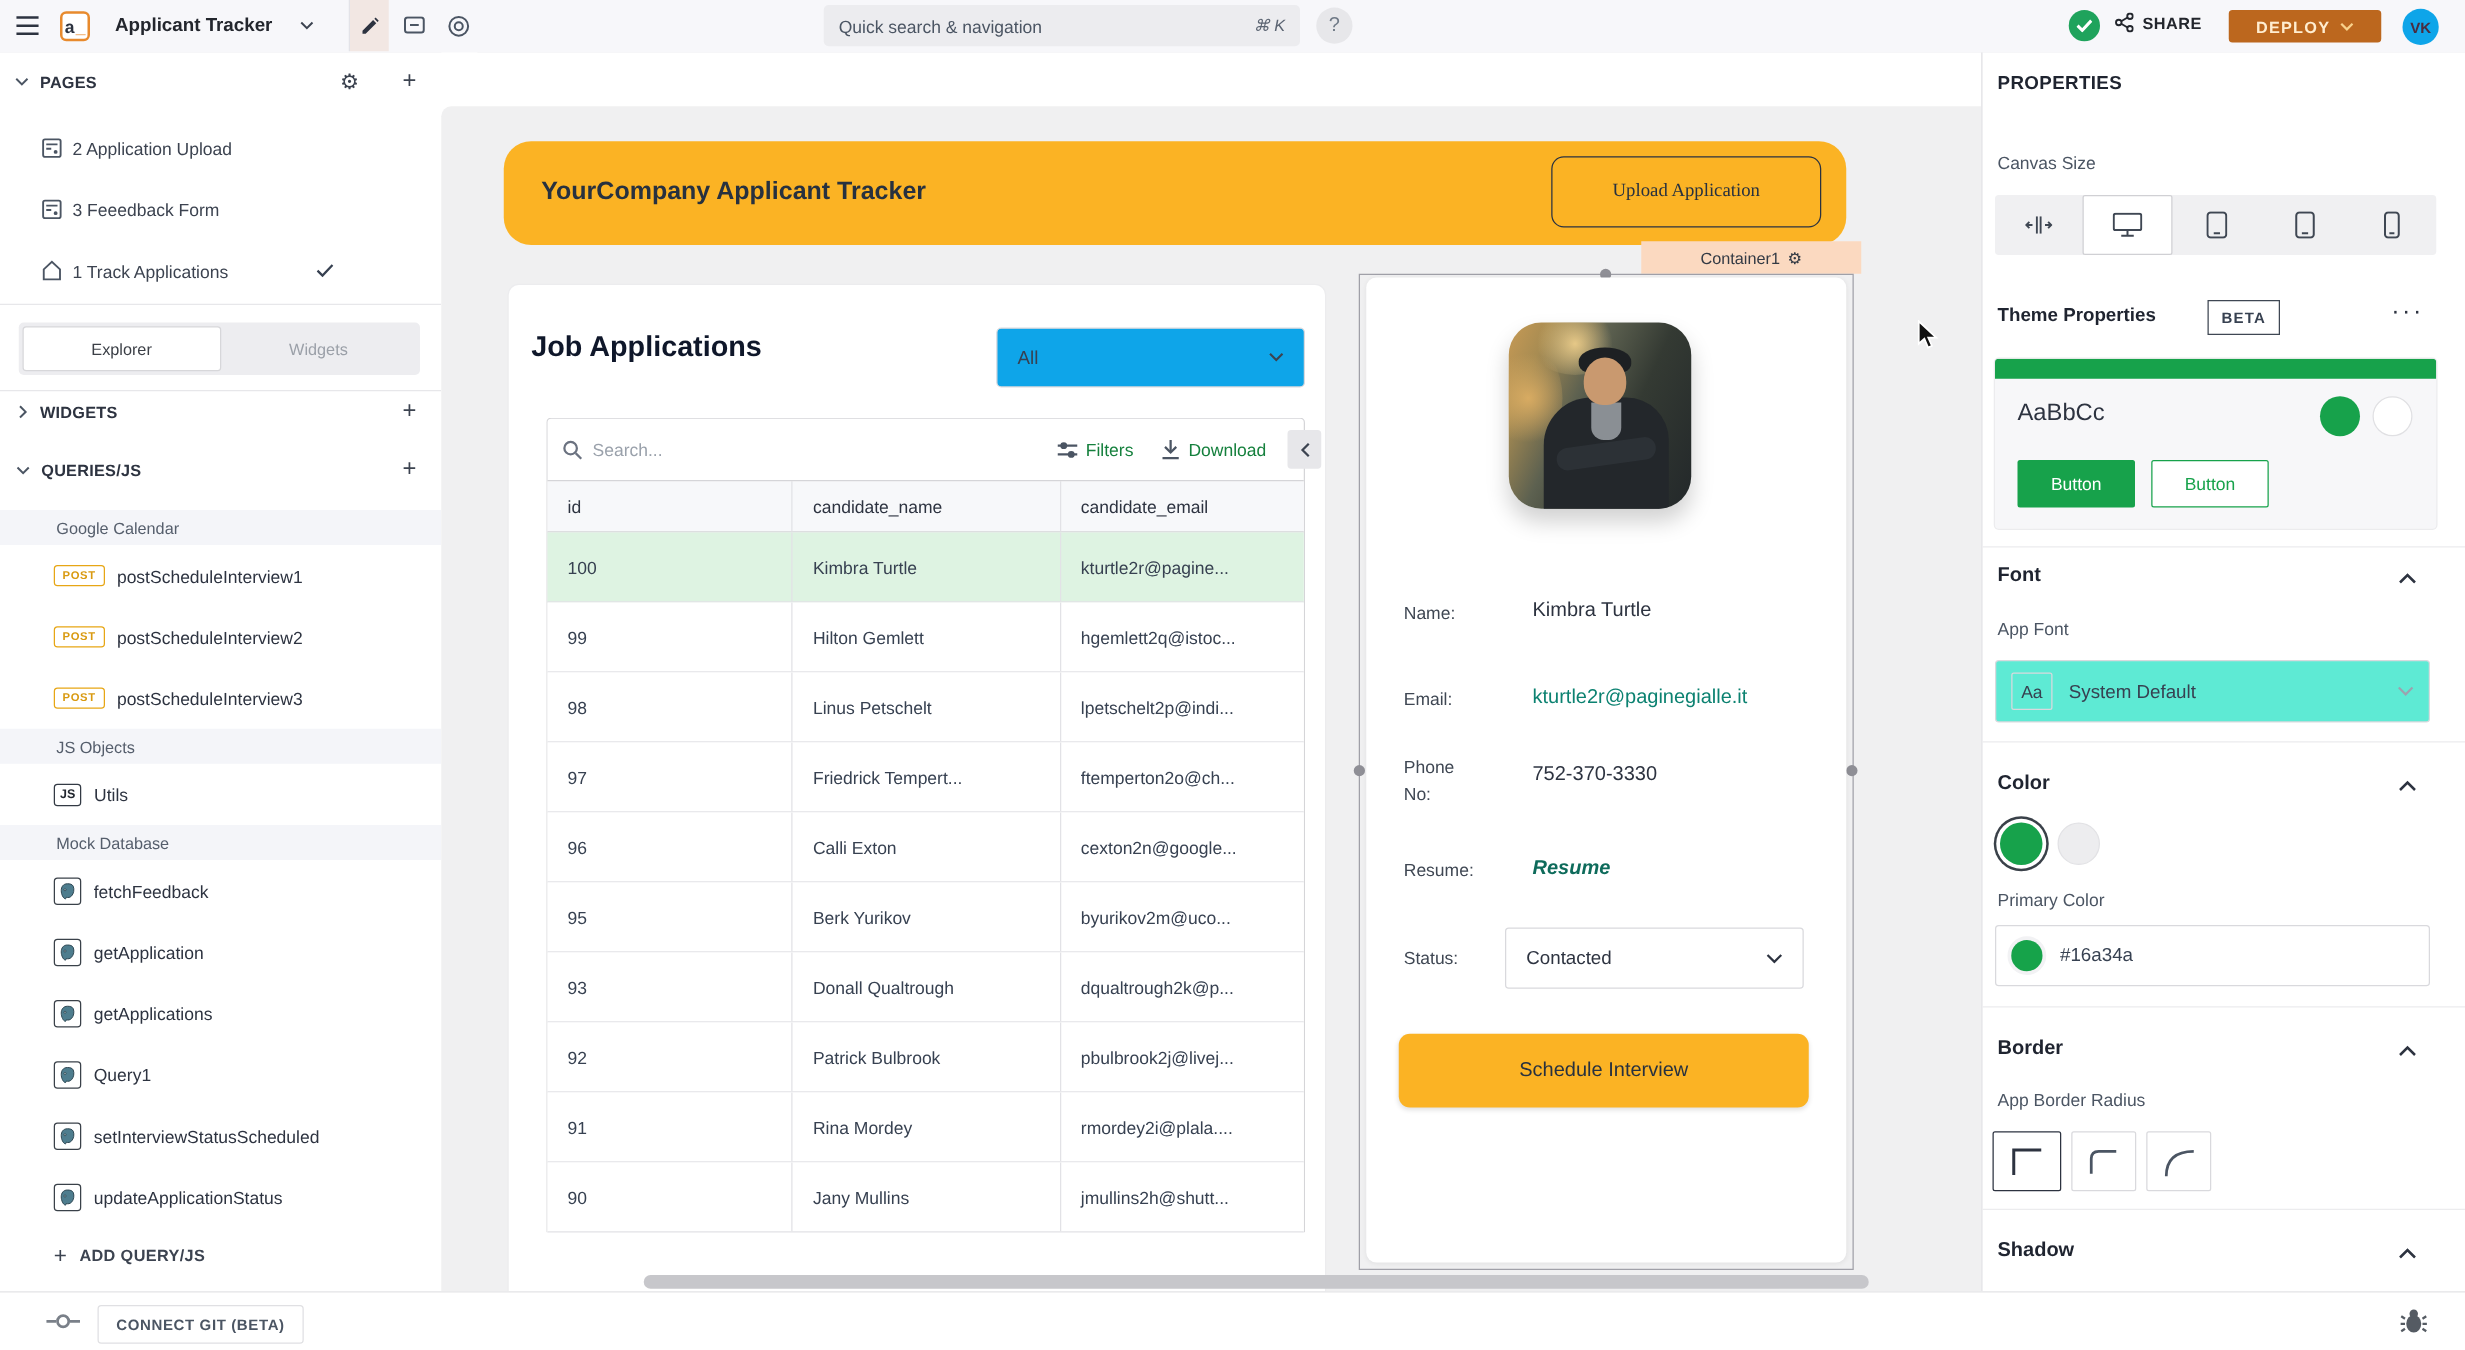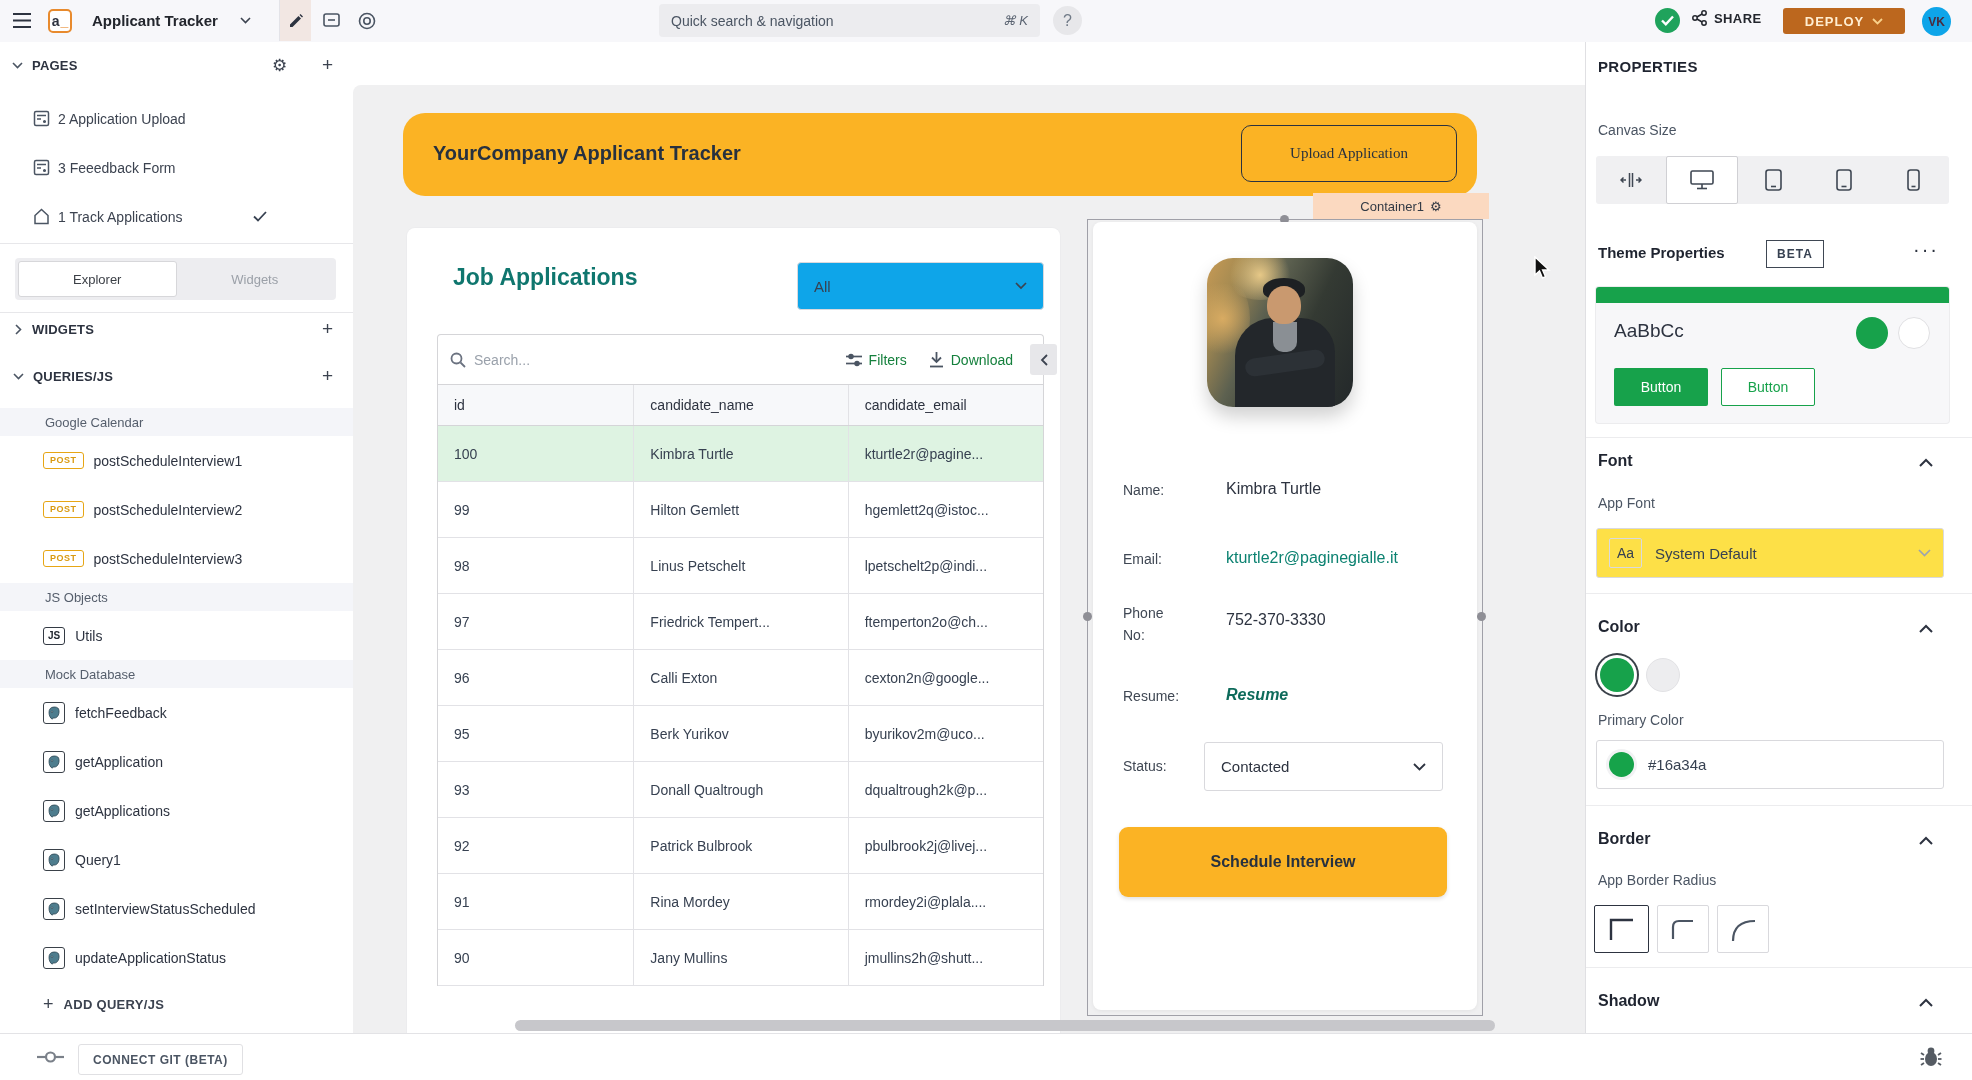--- a/index.html
+++ b/index.html
@@ -61,21 +61,21 @@
   #banner{left:50px;top:28px;width:1074px;height:83px;background:#fbb324;border-radius:22px;}
   #banner-title{left:30px;top:29px;font-size:20px;font-weight:700;color:#27313f;}
   #upload-btn{left:838px;top:12px;width:216px;height:57px;border:1.6px solid #2a3240;border-radius:10px;
               display:flex;align-items:center;justify-content:center;font-size:15px;color:#27313f;box-sizing:border-box;font-family:Liberation Serif, serif;}
   #container-tag{left:960px;top:108px;width:176px;height:26px;background:#fbd9c0;display:flex;align-items:center;
                  justify-content:center;gap:6px;font-size:13px;color:#333a44;}
 
   
   #table-card{left:54px;top:143px;width:653px;height:883px;background:#fff;border-radius:8px;overflow:hidden;
               box-shadow:0 0 0 1px #ececee;}
-  #tc-heading{left:46px;top:36px;font-size:23px;font-weight:700;color:#0f766e;}
+  #tc-heading{left:18px;top:36px;font-size:23px;font-weight:700;color:#0f172a;}
   #all-select{left:390px;top:34px;width:247px;height:48px;border:1px solid #d9d9dd;border-radius:4px;
               display:flex;align-items:center;padding:0 16px;font-size:15px;color:#374151;box-sizing:border-box;background:#0ea5e9;}
   #tbox{left:30px;top:106px;width:607px;border:1px solid #d5d5d8;border-bottom:none;border-radius:4px 4px 0 0;box-sizing:border-box;}
   #search-row{height:49px;display:flex;align-items:center;padding:0 12px;border-bottom:1px solid #d5d5d8;position:relative;}
   #search-ph{color:#9aa1ab;font-size:14px;margin-left:8px;}
   .toolbtn{display:flex;align-items:center;gap:7px;font-size:14px;color:#15803d;}
   #collapse-btn{position:absolute;right:-14px;top:9px;width:27px;height:31px;background:#e7e7ea;border-radius:3px;
                 display:flex;align-items:center;justify-content:center;}
   .trow{display:flex;height:55px;border-bottom:1px solid #e2e2e6;font-size:14px;color:#374151;background:#fff;}
   .trow.hdr{height:40px;background:#f7f8fa;color:#2d3340;border-bottom:1px solid #d5d5d8;}
@@ -100,22 +100,22 @@
   #photo .hair{position:absolute;left:56px;top:20px;width:42px;height:22px;border-radius:50% 50% 40% 40%;background:#1d2023;}
   #photo .body{position:absolute;left:28px;top:60px;width:100px;height:95px;border-radius:38px 34px 0 0;background:#23272b;}
   #photo .shirt{position:absolute;left:66px;top:64px;width:24px;height:30px;border-radius:0 0 10px 10px;background:#8a8f94;}
   #photo .arm{position:absolute;left:38px;top:96px;width:80px;height:18px;border-radius:9px;background:#2c3136;transform:rotate(-8deg);}
   .fld-label{font-size:14px;color:#3f4753;}
   .fld-value{font-size:16px;color:#2d3340;}
   .link-teal{color:#0c8271;}
   .resume-link{color:#0e6b5b;font-style:italic;font-weight:700;}
   #status-select{left:111px;top:520px;width:239px;height:49px;border:1px solid #d9d9dd;border-radius:3px;
                  display:flex;align-items:center;padding:0 16px;font-size:15px;color:#2d3340;box-sizing:border-box;background:#fff;}
-  #schedule-btn{left:26px;top:605px;width:328px;height:70px;background:#fbb324;border-radius:9px;
-                display:flex;align-items:center;justify-content:center;font-size:16px;font-weight:700;color:#27313f;
+  #schedule-btn{left:26px;top:605px;width:328px;height:59px;background:#fbb324;border-radius:9px;
+                display:flex;align-items:center;justify-content:center;font-size:16px;font-weight:400;color:#27313f;
                 box-shadow:0 2px 4px rgba(0,0,0,.12);}
 
   
   #props{left:1585px;top:42px;width:387px;height:991px;background:#fff;border-left:1px solid #e0e0e3;box-sizing:border-box;}
   .p-h1{font-size:15px;font-weight:700;color:#1f2430;letter-spacing:.3px;}
   .p-h2{font-size:16px;font-weight:700;color:#1f2430;}
   .p-lbl{font-size:14px;color:#4b5563;}
   .p-div{left:0;width:387px;height:1px;background:#ececee;}
   #devbar{left:10px;top:114px;width:353px;height:48px;background:#f0f0f2;border-radius:3px;display:flex;}
   .devcell{flex:1;display:flex;align-items:center;justify-content:center;}
@@ -124,21 +124,21 @@
               justify-content:center;font-size:12px;font-weight:700;letter-spacing:1px;color:#374151;box-sizing:border-box;}
   #theme-card{left:10px;top:245px;width:353px;height:136px;background:#f7f7f9;border-radius:3px;overflow:hidden;
               box-shadow:0 0 0 1px #ececee;}
   #theme-bar{left:0;top:0;width:353px;height:16px;background:#17a24b;}
   .theme-dot{width:32px;height:32px;border-radius:50%;}
   .btn-solid{left:18px;top:81px;width:94px;height:38px;background:#17a24b;border-radius:2px;color:#fff;
              font-size:14px;display:flex;align-items:center;justify-content:center;}
   .btn-outline{left:125px;top:81px;width:94px;height:38px;background:#fff;border:1.5px solid #17a24b;border-radius:2px;
                color:#17a24b;font-size:14px;display:flex;align-items:center;justify-content:center;box-sizing:border-box;}
   #font-select{left:10px;top:486px;width:348px;height:50px;border:1px solid #d9d9dd;border-radius:3px;box-sizing:border-box;
-               display:flex;align-items:center;padding:0 12px;gap:13px;background:#fde047;}
+               display:flex;align-items:center;padding:0 12px;gap:13px;background:#5eead4;}
   #aa-box{width:33px;height:30px;border:1px solid #d9d9dd;border-radius:2px;display:flex;align-items:center;
           justify-content:center;font-size:14px;color:#374151;box-sizing:border-box;}
   .swatch{width:34px;height:34px;border-radius:50%;}
   .swatch.green{background:#17a24b;box-shadow:0 0 0 3px #fff,0 0 0 5px #3a4149;}
   .swatch.grey{background:#ededef;border:1px solid #e2e2e5;box-sizing:border-box;}
   #hex-input{left:10px;top:698px;width:348px;height:49px;border:1px solid #d9d9dd;border-radius:3px;box-sizing:border-box;
              display:flex;align-items:center;padding:0 12px;gap:14px;font-size:15px;color:#374151;background:#fff;}
   .hex-dot{width:25px;height:25px;border-radius:50%;background:#16a34a;box-shadow:0 0 0 3px #f2f2f4;}
   .rad-box{top:863px;width:55px;height:48px;border:1px solid #d9d9dd;border-radius:2px;box-sizing:border-box;
            display:flex;align-items:center;justify-content:center;background:#fff;}

